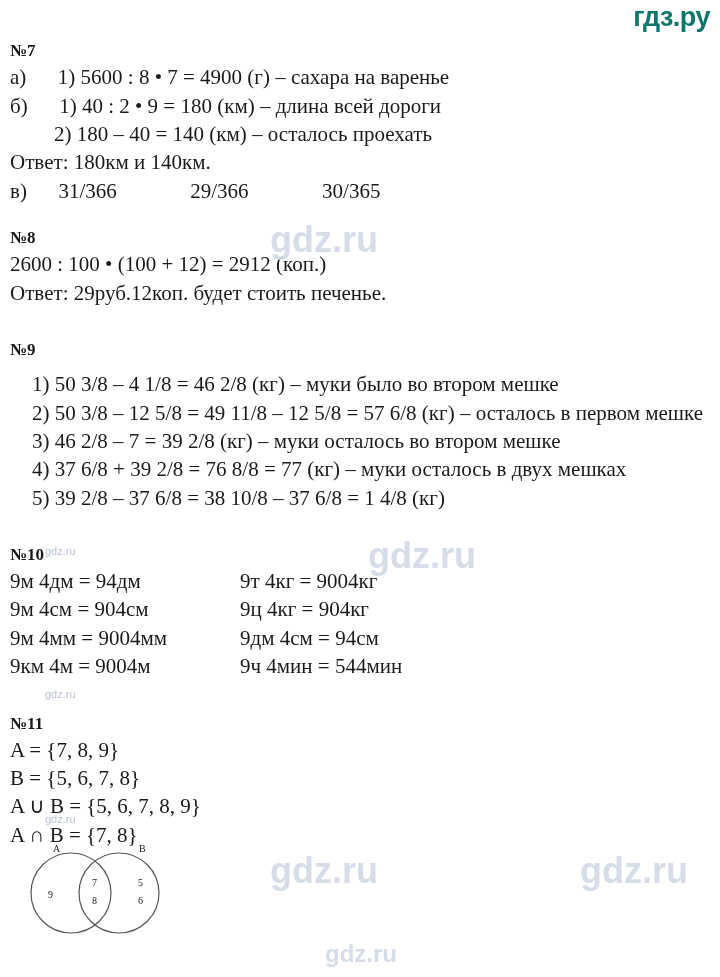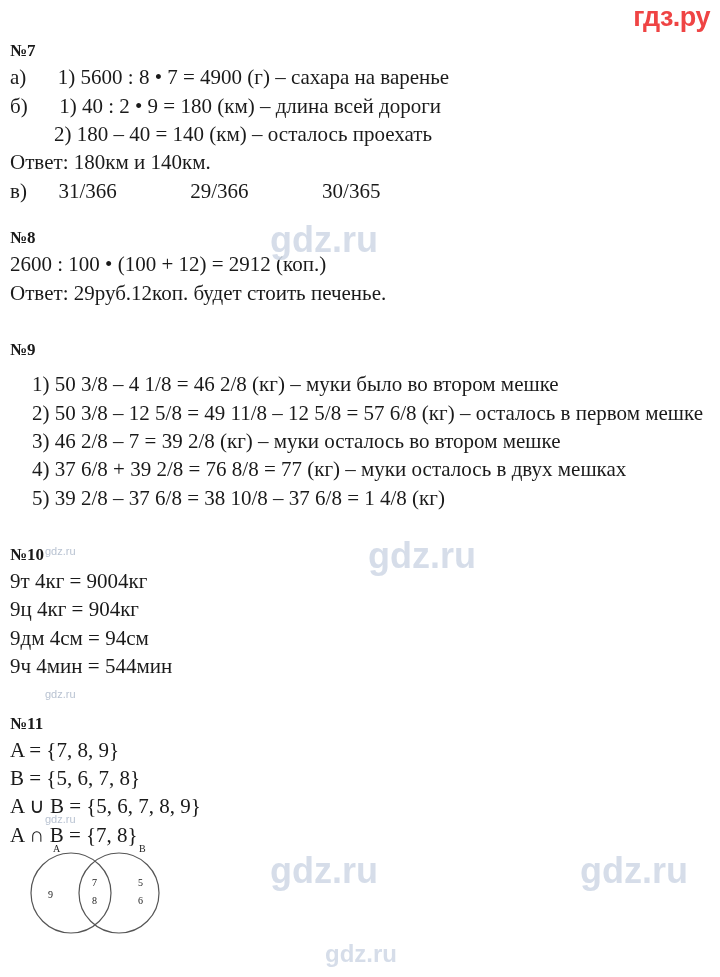--- a/index.html
+++ b/index.html
@@ -22,21 +22,21 @@
   }
 
   
   .site-logo {
     position: absolute;
     top: 2px;
     right: 10px;
     font-family: "Liberation Sans", sans-serif;
     font-size: 27px;
     font-weight: bold;
-    color: #ef4444;
+    color: #0f766e;
     letter-spacing: -0.5px;
   }
 
   .content {
     position: absolute;
     left: 10px;
     top: 40px;
     width: 700px;
   }
 
@@ -143,20 +143,26 @@
       <div class="line indent1">3) 46 2/8 – 7 = 39 2/8 (кг) – муки осталось во втором мешке</div>
       <div class="line indent1">4) 37 6/8 + 39 2/8 = 76 8/8 = 77 (кг) – муки осталось в двух мешках</div>
       <div class="line indent1">5) 39 2/8 – 37 6/8 = 38 10/8 – 37 6/8 = 1 4/8 (кг)</div>
     </div>
 
     <div class="spacer-lg"></div>
 
     <div class="task-block">
       <div class="task-num">№10</div>
       <div class="cols">
+        <div class="col-a">
+          <div class="line">9м 4дм = 94дм</div>
+          <div class="line">9м 4см = 904см</div>
+          <div class="line">9м 4мм = 9004мм</div>
+          <div class="line">9км 4м = 9004м</div>
+        </div>
         <div class="col-b">
           <div class="line">9т 4кг = 9004кг</div>
           <div class="line">9ц 4кг = 904кг</div>
           <div class="line">9дм 4см = 94см</div>
           <div class="line">9ч 4мин = 544мин</div>
         </div>
       </div>
     </div>
 
     <div class="spacer-lg"></div>

